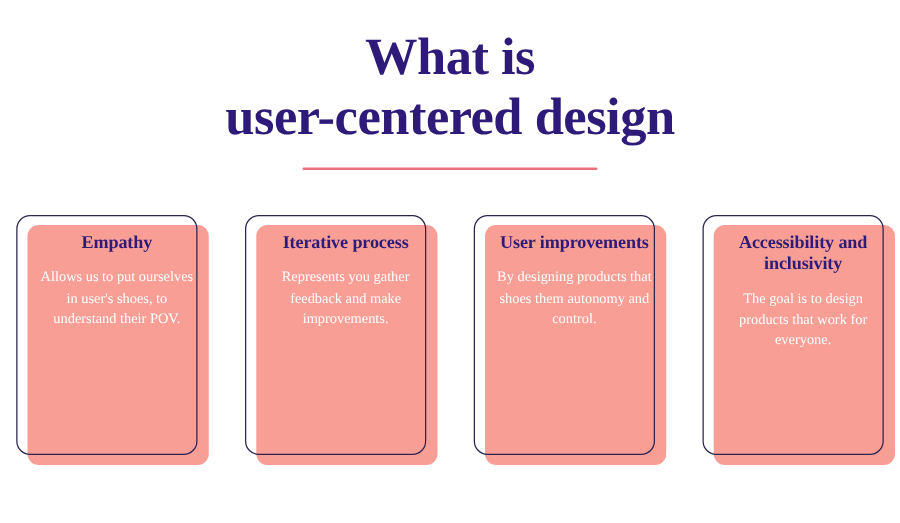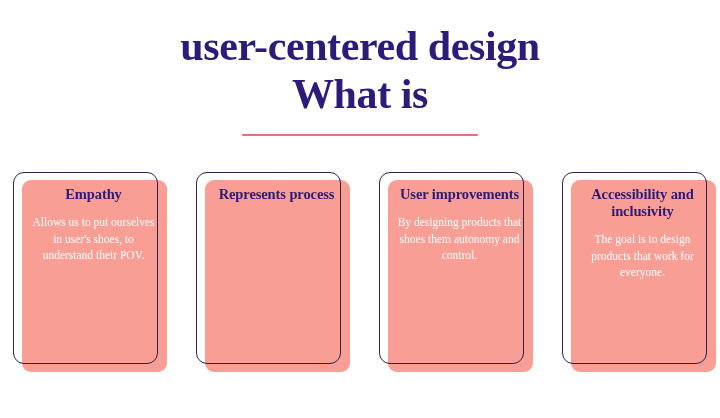--- a/index.html
+++ b/index.html
@@ -113,42 +113,43 @@
     line-height:16.5px;
     font-family:Liberation Serif, serif;
   }
 </style>
 </head>
 <body>
 
 <div class="slide">
 
   <div class="title-block">
+    <div class="title-line">What is</div>
     <div class="title-line">user-centered design</div>
-    <div class="title-line">What is</div>
   </div>
 
   <div class="divider"></div>
 
   <div class="cards">
 
     <div class="card">
       <div class="card-fill"></div>
       <div class="card-outline"></div>
       <div class="card-content">
         <div class="card-heading">Empathy</div>
         <div class="card-body">Allows us to put ourselves in user's shoes, to understand their POV.</div>
       </div>
     </div>
 
     <div class="card">
       <div class="card-fill"></div>
       <div class="card-outline"></div>
       <div class="card-content">
-        <div class="card-heading">Represents process</div>
+        <div class="card-heading">Iterative process</div>
+        <div class="card-body">Represents you gather feedback and make improvements.</div>
       </div>
     </div>
 
     <div class="card">
       <div class="card-fill"></div>
       <div class="card-outline"></div>
       <div class="card-content">
         <div class="card-heading">User improvements</div>
         <div class="card-body">By designing products that shoes them autonomy and control.</div>
       </div>

